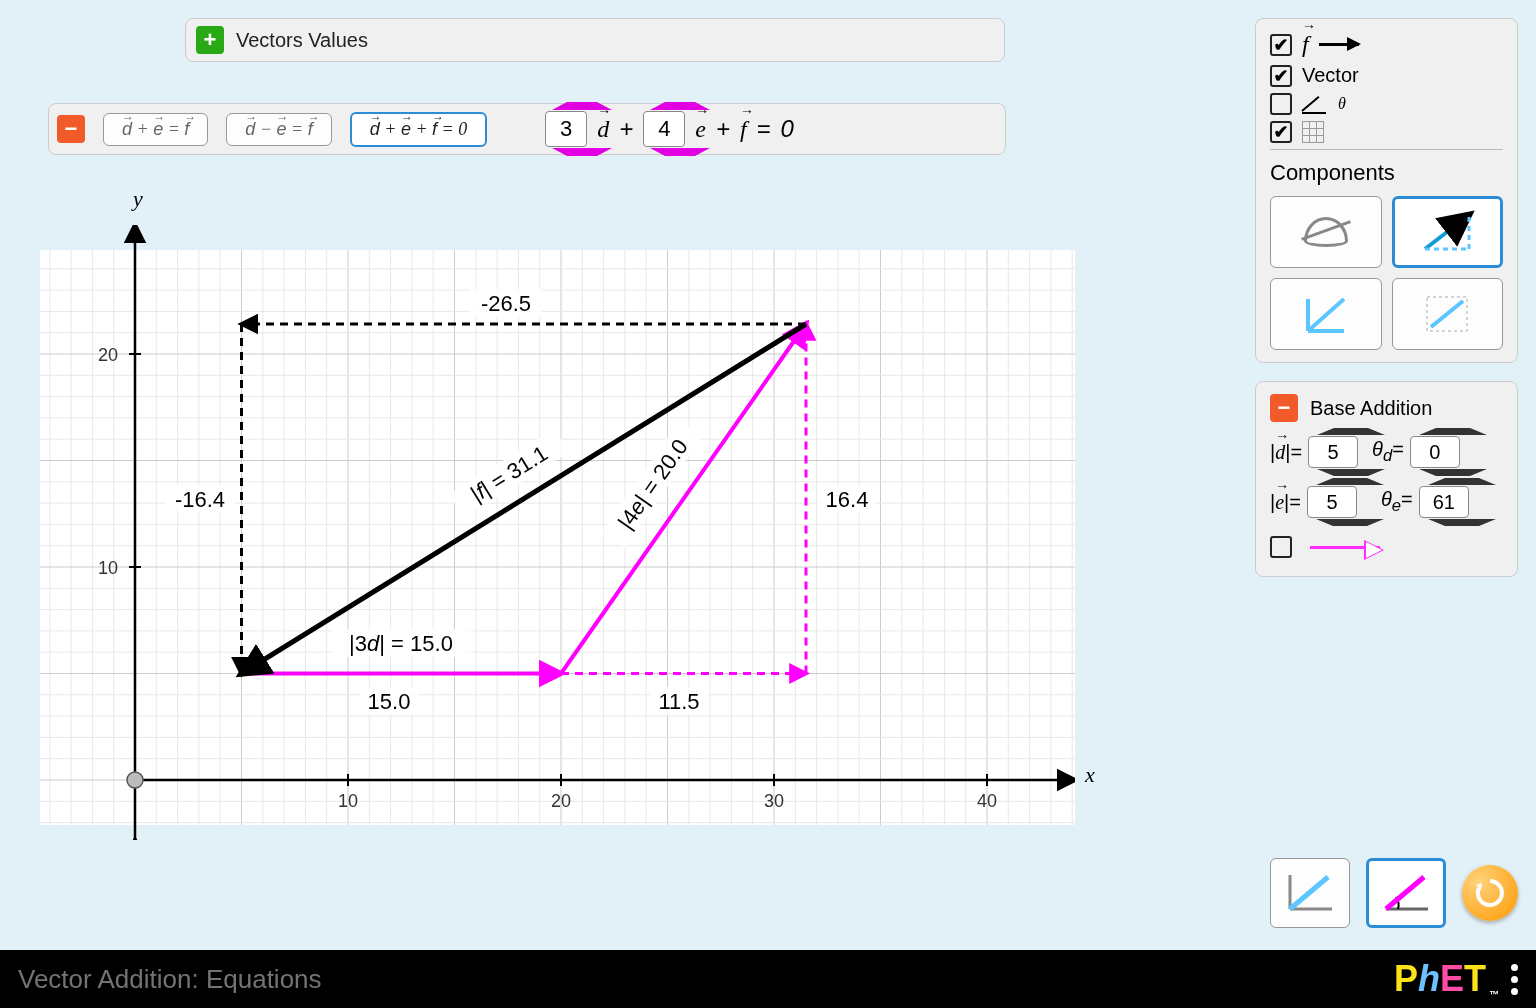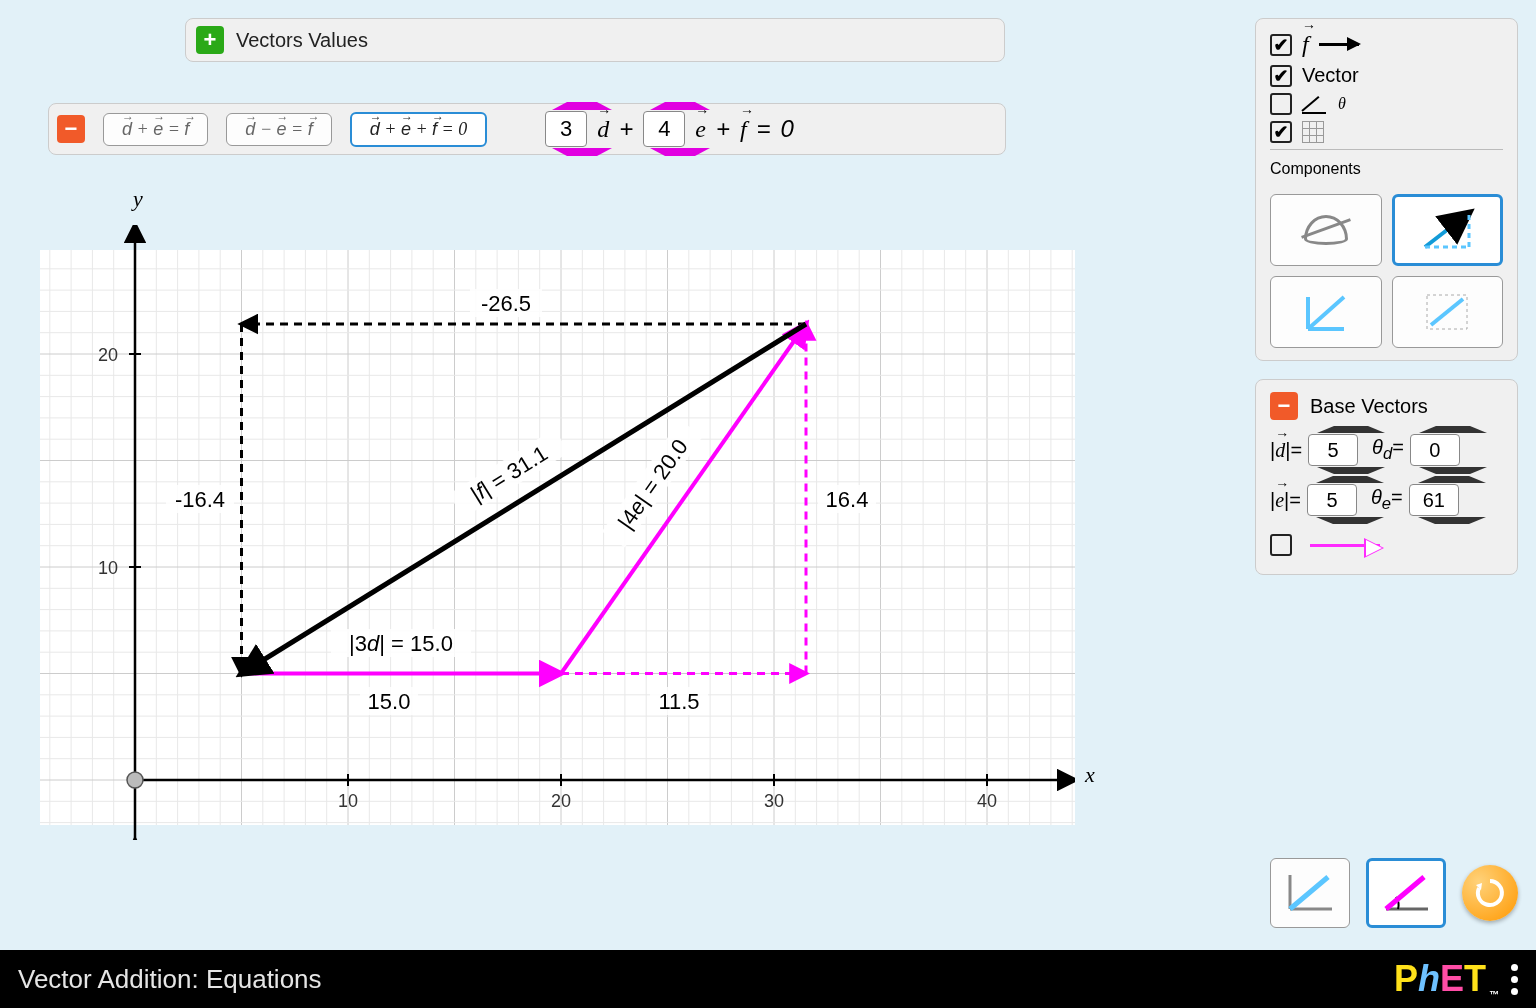--- a/index.html
+++ b/index.html
@@ -57,21 +57,21 @@
 .chk.checked::after { content:'✔'; font-size:18px; font-weight:bold; color:#000; line-height:1;}
 .farrow { width:40px; height:3px; background:#000; position:relative;}
 .farrow::after { content:''; position:absolute; right:-2px; top:-6px; border-left:14px solid #000; border-top:7.5px solid transparent; border-bottom:7.5px solid transparent;}
 .grid-icon { width:22px; height:22px; background:
   linear-gradient(#999 1px,transparent 1px) 0 0/7px 7px,
   linear-gradient(90deg,#999 1px,transparent 1px) 0 0/7px 7px;}
 .angle-icon { width:24px; height:20px; position:relative; border-bottom:2px solid #000;}
 .angle-icon::before { content:''; position:absolute; left:0; bottom:0; width:22px; height:2px; background:#000; transform-origin:left; transform:rotate(-40deg);}
 .theta { font-style:italic; font-family:'Times New Roman',serif; font-size:16px; margin-left:2px;}
 .divider { height:1px; background:#bbb; margin:6px 0 10px;}
-.panel-title { font-size:16px; margin-bottom:16px;}
+.panel-title { font-size:22px; margin-bottom:10px;}
 .comp-grid { display:grid; grid-template-columns:1fr 1fr; gap:10px;}
 .comp-btn { height:72px; background:#fdfdfd; border:1px solid #999; border-radius:6px; display:flex; align-items:center; justify-content:center; cursor:pointer;}
 .comp-btn.selected { border:3px solid #2a8dd6; background:#fff;}
 .eye-off { width:44px; height:30px; position:relative;}
 .eye-off::before { content:''; position:absolute; inset:0; border:3px solid #888; border-radius:50% 50% 50% 50% / 80% 80% 20% 20%;}
 .eye-off::after { content:''; position:absolute; left:-4px; top:12px; width:52px; height:3px; background:#888; transform:rotate(-20deg);}
 
 
 .bv-header { display:flex; align-items:center; gap:12px; margin-bottom:14px;}
 .bv-row { display:flex; align-items:center; gap:6px; font-size:20px; margin-bottom:18px; font-family:'Times New Roman',serif;}
@@ -95,21 +95,21 @@
 
 .axis-label { position:absolute; font-style:italic; font-family:'Times New Roman',serif; font-size:22px;}
 .graph-wrap { position:absolute; left:40px; top:225px; width:1035px; height:615px;}
 .graph-svg { width:100%; height:100%;}
 .tick-label { font-size:18px; font-family:Arial; fill:#333;}
 .data-label { font-size:22px; font-family:Arial;}
 .data-label-box { fill:#fff; fill-opacity:0.85;}
 
 
 .footer { position:absolute; bottom:0; left:0; width:100%; height:58px; background:#000; display:flex; align-items:center; padding:0 18px; justify-content:space-between;}
-.footer-title { color:#e5e5e5; font-size:26px;}
+.footer-title { color:#737373; font-size:26px;}
 .phet-logo { display:flex; align-items:baseline; font-weight:bold; gap:0;}
 .phet-logo .p1 { color:#ffe11a; font-size:36px;}
 .phet-logo .p2 { color:#6ec1ff; font-size:36px; font-style:italic;}
 .phet-logo .p3 { color:#ff4da6; font-size:36px;}
 .phet-logo .p4 { color:#ffe11a; font-size:36px;}
 .kebab { display:flex; flex-direction:column; gap:5px; margin-left:12px;}
 .kebab div{width:7px;height:7px;background:#fff;border-radius:50%;}
 </style>
 </head>
 <body>
@@ -342,32 +342,32 @@
             <rect x="10" y="8" width="40" height="34" fill="none" stroke="#aaa" stroke-dasharray="3 3"></rect>
             <line x1="14" y1="38" x2="46" y2="12" stroke="#5bc6ff" stroke-width="4"></line>
           </svg>
       </div>
     </div>
   </div>
 
   <div class="panel">
     <div class="bv-header">
       <div class="minus-btn">−</div>
-      <span style="font-size:20px">Base Vectors</span>
+      <span style="font-size:20px">Base Addition</span>
     </div>
     <div class="bv-row">
       <span>|<span class="vec">d</span>|=</span>
       <div class="bv-spin">5</div>
       <span style="margin-left:8px"><i>θ<sub>d</sub></i>=</span>
       <div class="bv-spin">0</div>
     </div>
     <div class="bv-row">
       <span>|<span class="vec">e</span>|=</span>
       <div class="bv-spin">5</div>
-      <span style="margin-left:8px"><i>θ<sub>e</sub></i>=</span>
+      <span style="margin-left:18px"><i>θ<sub>e</sub></i>=</span>
       <div class="bv-spin">61</div>
     </div>
     <div class="chk-row" style="margin-top:4px">
       <div class="chk"></div>
       <div class="magenta-arrow outline"></div>
     </div>
   </div>
 </div>
 
 <div class="scene-row">

